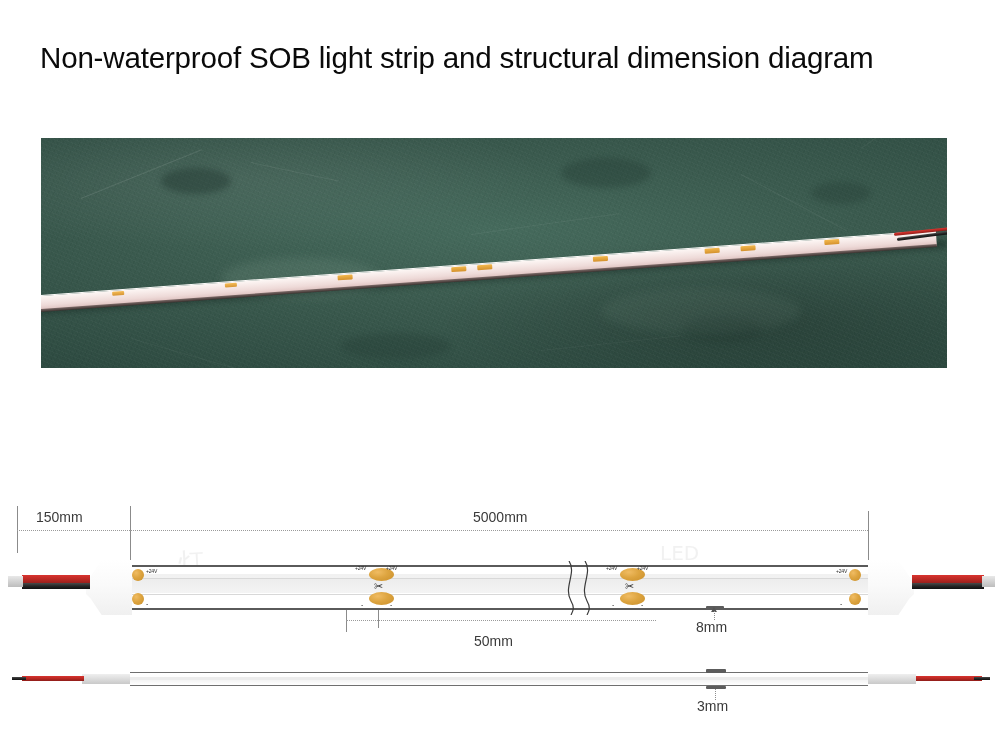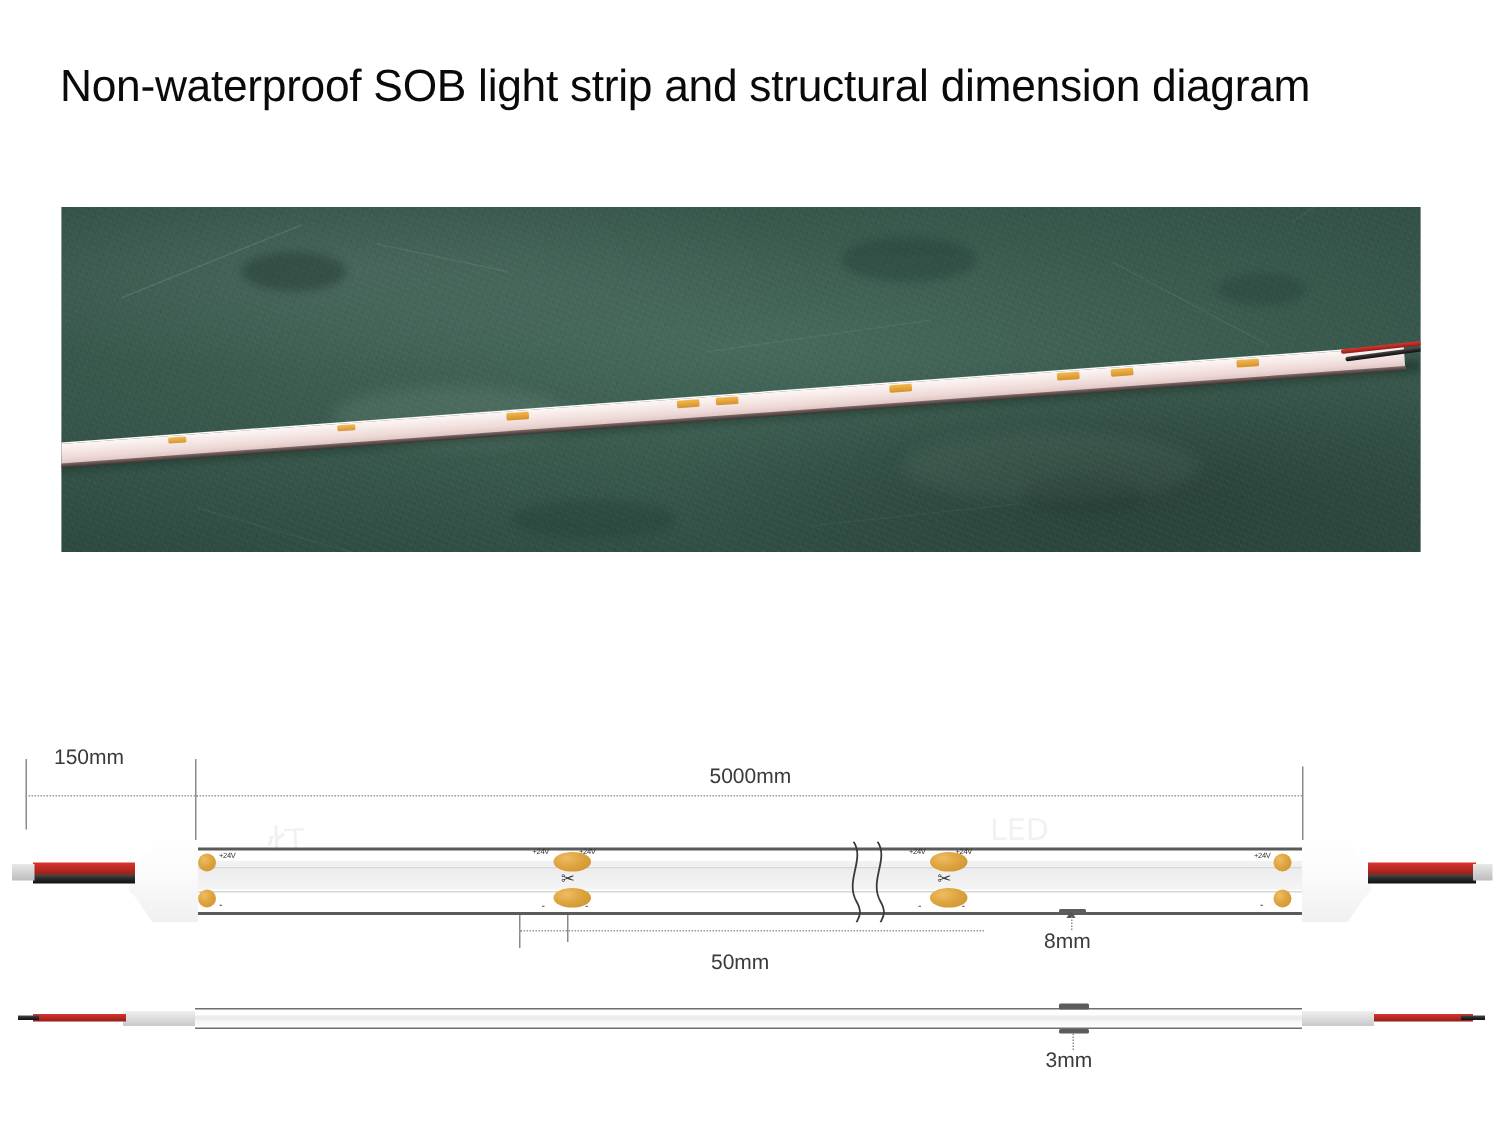--- a/index.html
+++ b/index.html
@@ -207,21 +207,21 @@
 
     <div class="wm" style="left:178px;top:50px;transform:rotate(-3deg);">灯</div>
     <div class="wm" style="left:520px;top:88px;font-size:22px;">照明</div>
     <div class="wm" style="left:660px;top:46px;font-size:20px;">LED</div>
 
     <div class="ext" style="left:17px;top:11px;height:47px;"></div>
     <div class="ext" style="left:130px;top:11px;height:60px;"></div>
     <div class="ext" style="left:868px;top:16px;height:55px;"></div>
 
     <div class="dimline" style="left:17px;top:35px;width:113px;"></div>
-    <div class="dimlabel" style="left:36px;top:1px;">150mm</div>
+    <div class="dimlabel" style="left:36px;top:14px;">150mm</div>
 
     <div class="dimline" style="left:130px;top:35px;width:738px;"></div>
     <div class="dimlabel" style="left:473px;top:14px;">5000mm</div>
   </div>
 
   <div class="tv">
     <div class="tv-body"></div>
     <div class="tv-hair" style="top:13px;"></div>
     <div class="tv-band"></div>
     <div class="tv-hair" style="top:29px;"></div>

